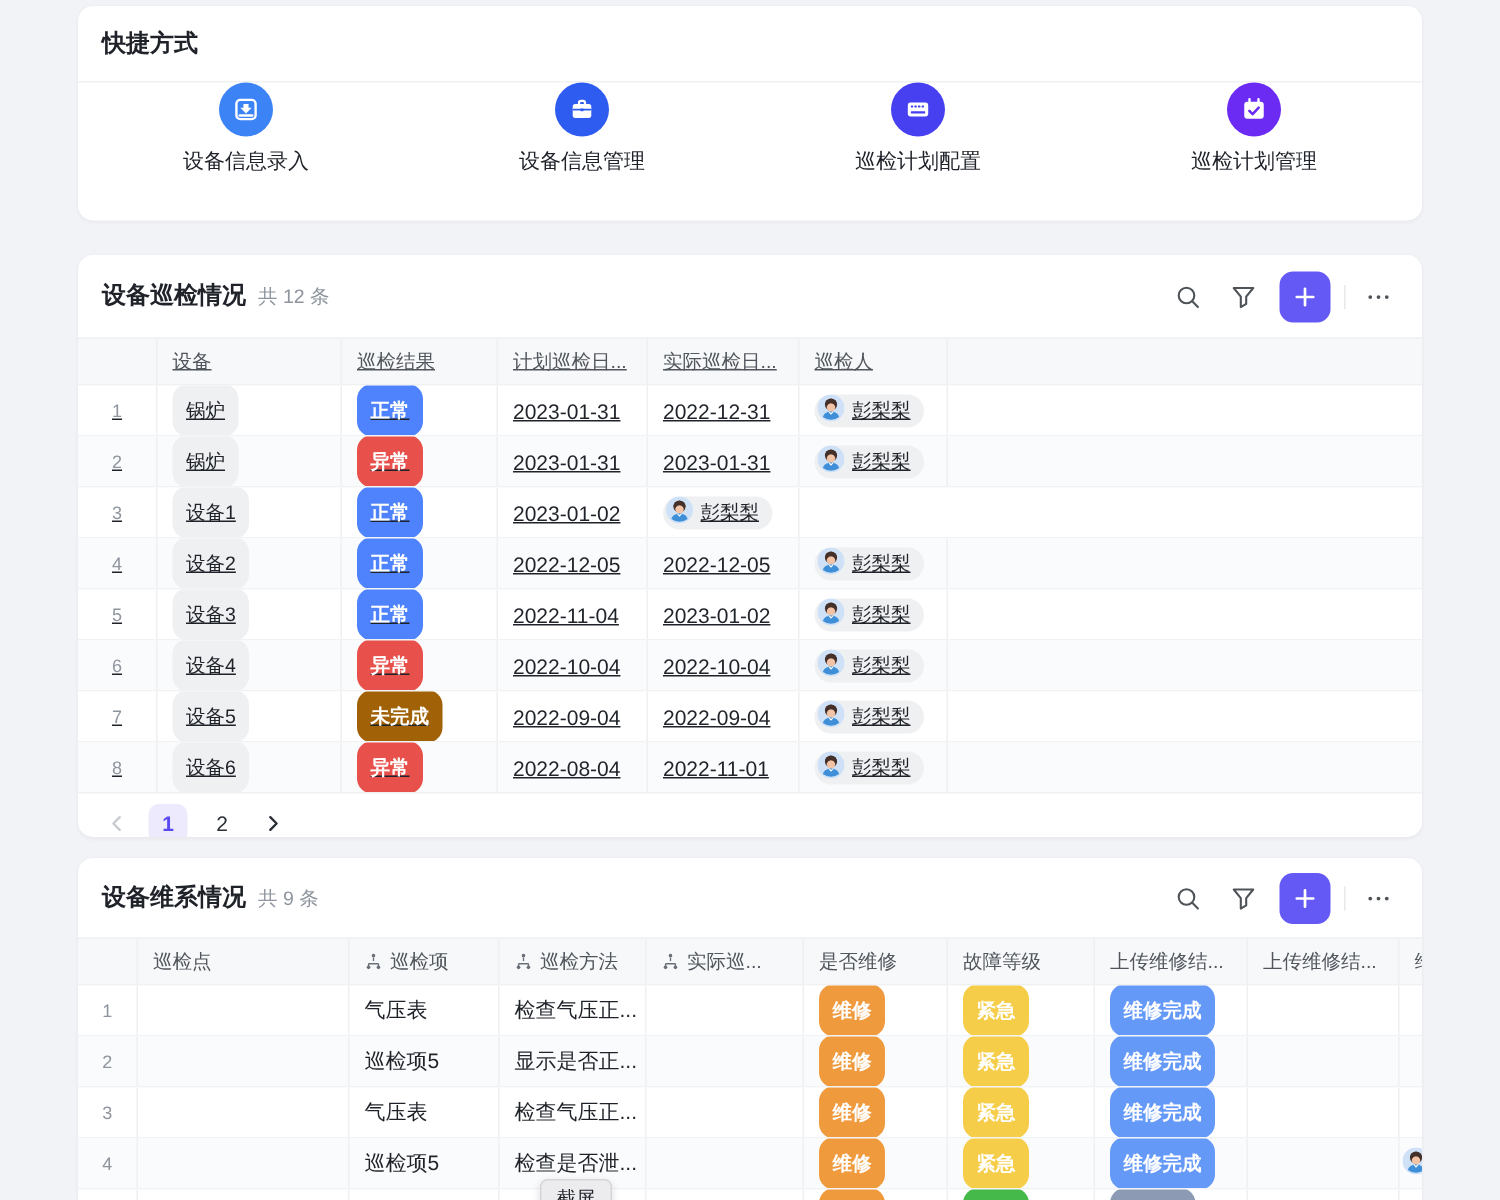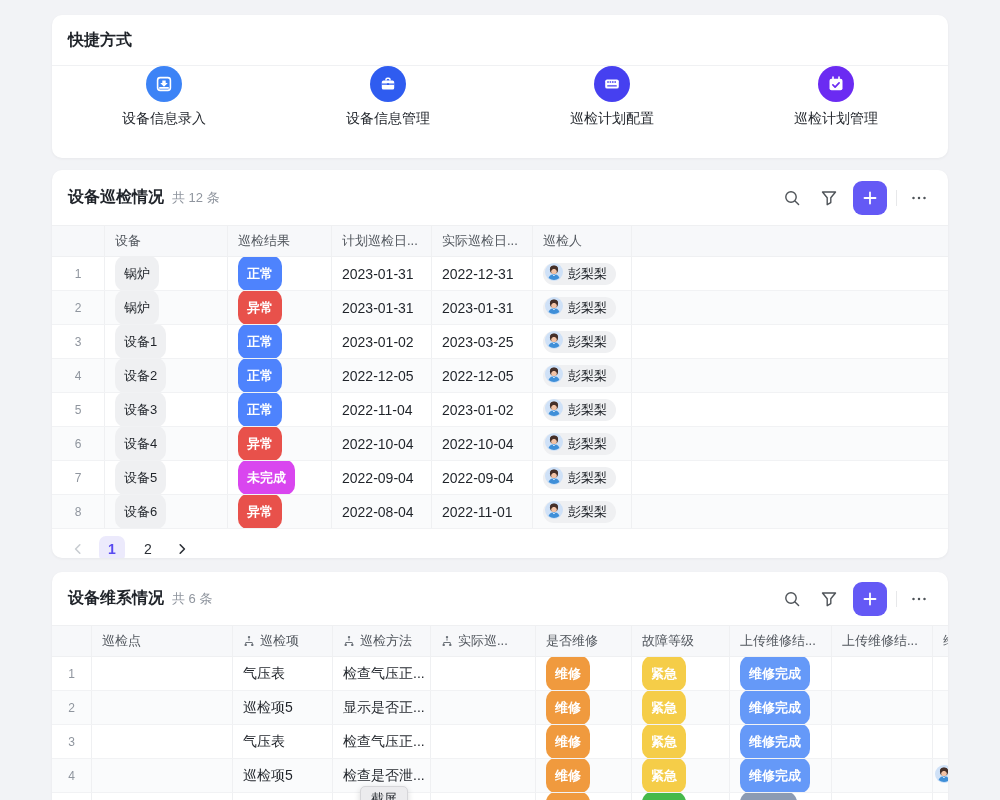--- a/index.html
+++ b/index.html
@@ -1,21 +1,21 @@
 <!DOCTYPE html>
 <html><head>
 <meta charset="utf-8">
 <style>
   html,body{margin:0;padding:0;}
   body{font-family:"Liberation Sans","DejaVu Sans",sans-serif;background:#f2f3f6;color:#1f2329;}
   #stage{position:relative;width:1000px;height:800px;overflow:hidden;background:#f2f3f6;}
   .card{position:absolute;left:52px;width:896px;background:#fff;border-radius:10px;
         box-shadow:0 1px 3px rgba(31,35,41,.05);overflow:hidden;}
   
-  #card-shortcuts{top:15px;height:143px;}
+  #card-shortcuts{top:4px;height:143px;}
   .sc-head{height:50px;display:flex;align-items:center;padding:0 16px;font-size:16px;font-weight:bold;
            border-bottom:1px solid #f0f1f3;}
   .sc-body{display:flex;height:92px;}
   .sc-item{flex:1;display:flex;flex-direction:column;align-items:center;gap:8px;cursor:pointer;}
   .sc-circle{width:36px;height:36px;border-radius:50%;display:flex;align-items:center;justify-content:center;}
   .sc-label{font-size:14px;color:#1f2329;}
   
   #card-inspection{top:170px;height:388px;}
   #card-maintenance{top:572px;height:280px;}
   .sec-head{display:flex;align-items:center;padding:0 14px 0 16px;}
@@ -24,21 +24,21 @@
   .sec-title{font-size:16px;font-weight:bold;}
   .sec-count{font-size:13px;color:#8f959e;margin-left:8px;}
   .toolbar{margin-left:auto;display:flex;align-items:center;gap:7px;}
   .tb-icon{width:30px;height:30px;display:flex;align-items:center;justify-content:center;border-radius:6px;cursor:pointer;}
   .add-btn{width:34px;height:34px;border-radius:9px;display:flex;align-items:center;justify-content:center;
            border:none;cursor:pointer;margin:0 2px;}
   .tb-sep{width:1px;height:16px;background:#e7e8ea;}
   
   .grid-head,.grid-row{display:grid;}
   #inspection-table .grid-head,#inspection-table .grid-row{
-     grid-template-columns:53px 123px 104px 100px 101px 99px 1fr;}
+     grid-template-columns:53px 123px 104px 100px 101px 99px 1fr;text-decoration:underline;}
   #maintenance-table .grid-head,#maintenance-table .grid-row{
      grid-template-columns:40px 141px 100px 98px 105px 96px 98px 102px 101px 1fr;}
   .grid-head{height:30px;background:#f7f8fa;border-top:1px solid #eff0f2;border-bottom:1px solid #eff0f2;
              font-size:13px;color:#51565d;}
   .cell{display:flex;align-items:center;padding:0 10px;border-right:1px solid #eff0f2;
         overflow:hidden;white-space:nowrap;min-width:0;}
   .cell.num{justify-content:center;padding:0;color:#8f959e;font-size:12px;}
   .cell.last{border-right:none;}
   .cell.tight{padding:0 2px;}
   .grid-row{height:33px;font-size:14px;border-bottom:1px solid #f1f2f4;background:#fff;}
@@ -214,21 +214,20 @@
           </div>
           <div class="grid-row">
             <div class="cell num">3</div>
             <div class="cell">
               <span class="pill tag">设备1</span>
             </div>
             <div class="cell">
               <span class="pill status" style="background: rgb(78, 131, 253);">正常</span>
             </div>
             <div class="cell">2023-01-02</div>
-            <div class="cell">2023-03-25</div>
             <div class="cell">
               <span class="person">
                 <span><svg width="18" height="18" viewBox="0 0 20 20">
                     <circle cx="10" cy="10" r="10" fill="#cfe1f7"></circle>
                     <circle cx="10" cy="7.4" r="4.5" fill="#45302a"></circle>
                     <circle cx="10" cy="9.4" r="3.1" fill="#f3c3a6"></circle>
                     <path d="M5.5 7.6 a4.5 4.5 0 0 1 9 0 l-1.7.6 a3.1 3.1 0 0 0-5.6 0 Z" fill="#45302a"></path>
                     <path d="M10 12.6 c-3.2 0-5.3 1.7-6 4.1 a10 10 0 0 0 12 0 c-.7-2.4-2.8-4.1-6-4.1 Z" fill="#3f8fd8"></path>
                     <path d="M8.6 12.9 L10 14.3 11.4 12.9" stroke="#fff" stroke-width="0.9" fill="none"></path>
                   </svg></span>
@@ -311,21 +310,21 @@
               </span>
             </div>
             <div class="cell last"></div>
           </div>
           <div class="grid-row">
             <div class="cell num">7</div>
             <div class="cell">
               <span class="pill tag">设备5</span>
             </div>
             <div class="cell">
-              <span class="pill status" style="background: #d946ef;">未完成</span>
+              <span class="pill status" style="background: #a16207;">未完成</span>
             </div>
             <div class="cell">2022-09-04</div>
             <div class="cell">2022-09-04</div>
             <div class="cell">
               <span class="person">
                 <span><svg width="18" height="18" viewBox="0 0 20 20">
                     <circle cx="10" cy="10" r="10" fill="#cfe1f7"></circle>
                     <circle cx="10" cy="7.4" r="4.5" fill="#45302a"></circle>
                     <circle cx="10" cy="9.4" r="3.1" fill="#f3c3a6"></circle>
                     <path d="M5.5 7.6 a4.5 4.5 0 0 1 9 0 l-1.7.6 a3.1 3.1 0 0 0-5.6 0 Z" fill="#45302a"></path>
@@ -376,21 +375,21 @@
           <svg width="14" height="14" viewBox="0 0 14 14" fill="none" stroke="#2b2f36" stroke-width="1.6" stroke-linecap="round" stroke-linejoin="round">
             <path d="M5.2 2.8 L9.4 7 L5.2 11.2"></path>
           </svg>
         </span>
       </div>
   </div>
 
   <div class="card" id="card-maintenance">
     <div class="sec-head">
       <span class="sec-title">设备维系情况</span>
-      <span class="sec-count">共 6 条</span>
+      <span class="sec-count">共 9 条</span>
       <span class="toolbar">
         <span class="tb-icon">
             <svg width="18" height="18" viewBox="0 0 18 18" fill="none" stroke="#4e5358" stroke-width="1.4">
               <circle cx="8" cy="8" r="5.2"></circle>
               <path d="M12 12 L15.6 15.6" stroke-linecap="round"></path>
             </svg>
           </span>
         <span class="tb-icon">
             <svg width="18" height="18" viewBox="0 0 18 18" fill="none" stroke="#4e5358" stroke-width="1.4" stroke-linejoin="round">
               <path d="M2.5 3 h13 L10.8 8.8 v4.8 l-3.6 2.1 V8.8 Z"></path>

